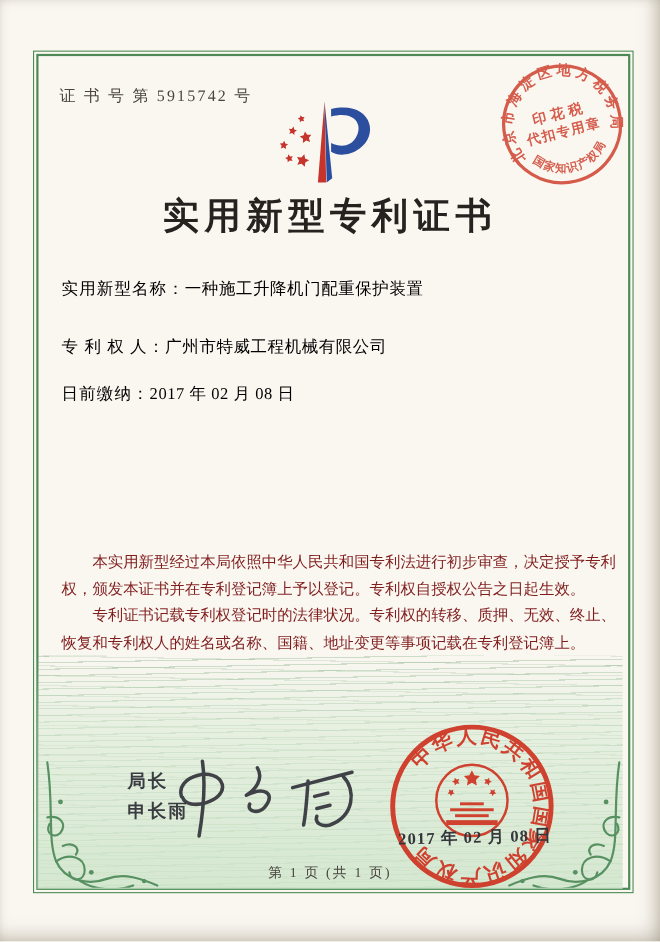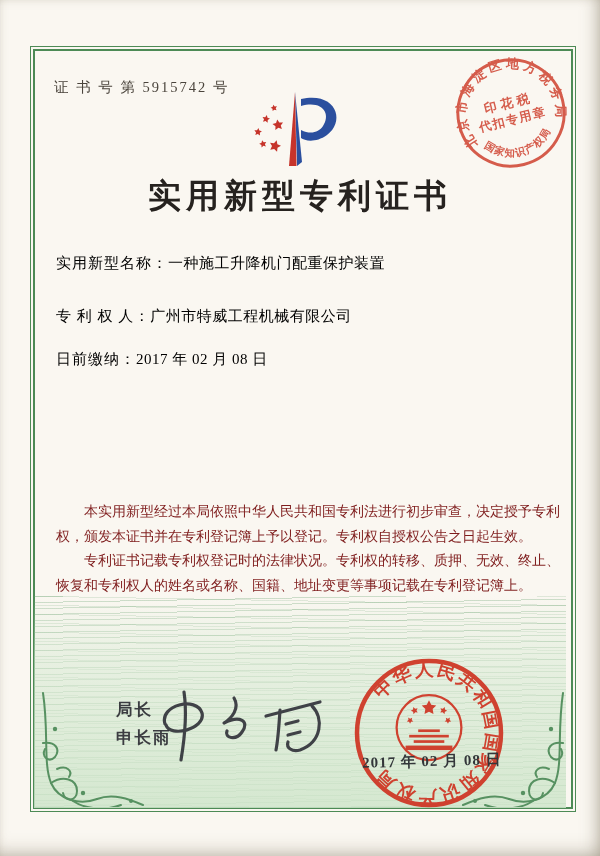--- a/index.html
+++ b/index.html
@@ -189,14 +189,15 @@
       <use href="#star5" transform="translate(111,76) scale(0.38) rotate(35)"></use>
       <rect x="78" y="86" width="24" height="3"></rect>
       <rect x="68" y="92" width="44" height="3"></rect>
       <rect x="73" y="98" width="34" height="3"></rect>
       <rect x="64" y="104" width="52" height="5"></rect>
     </g>
   </svg>
 
   <div class="seal-date">2017 年 02 月 08 日</div>
 
+  <div class="footer">第 1 页 (共 1 页)</div>
 
 </div>
 
 </body></html>

